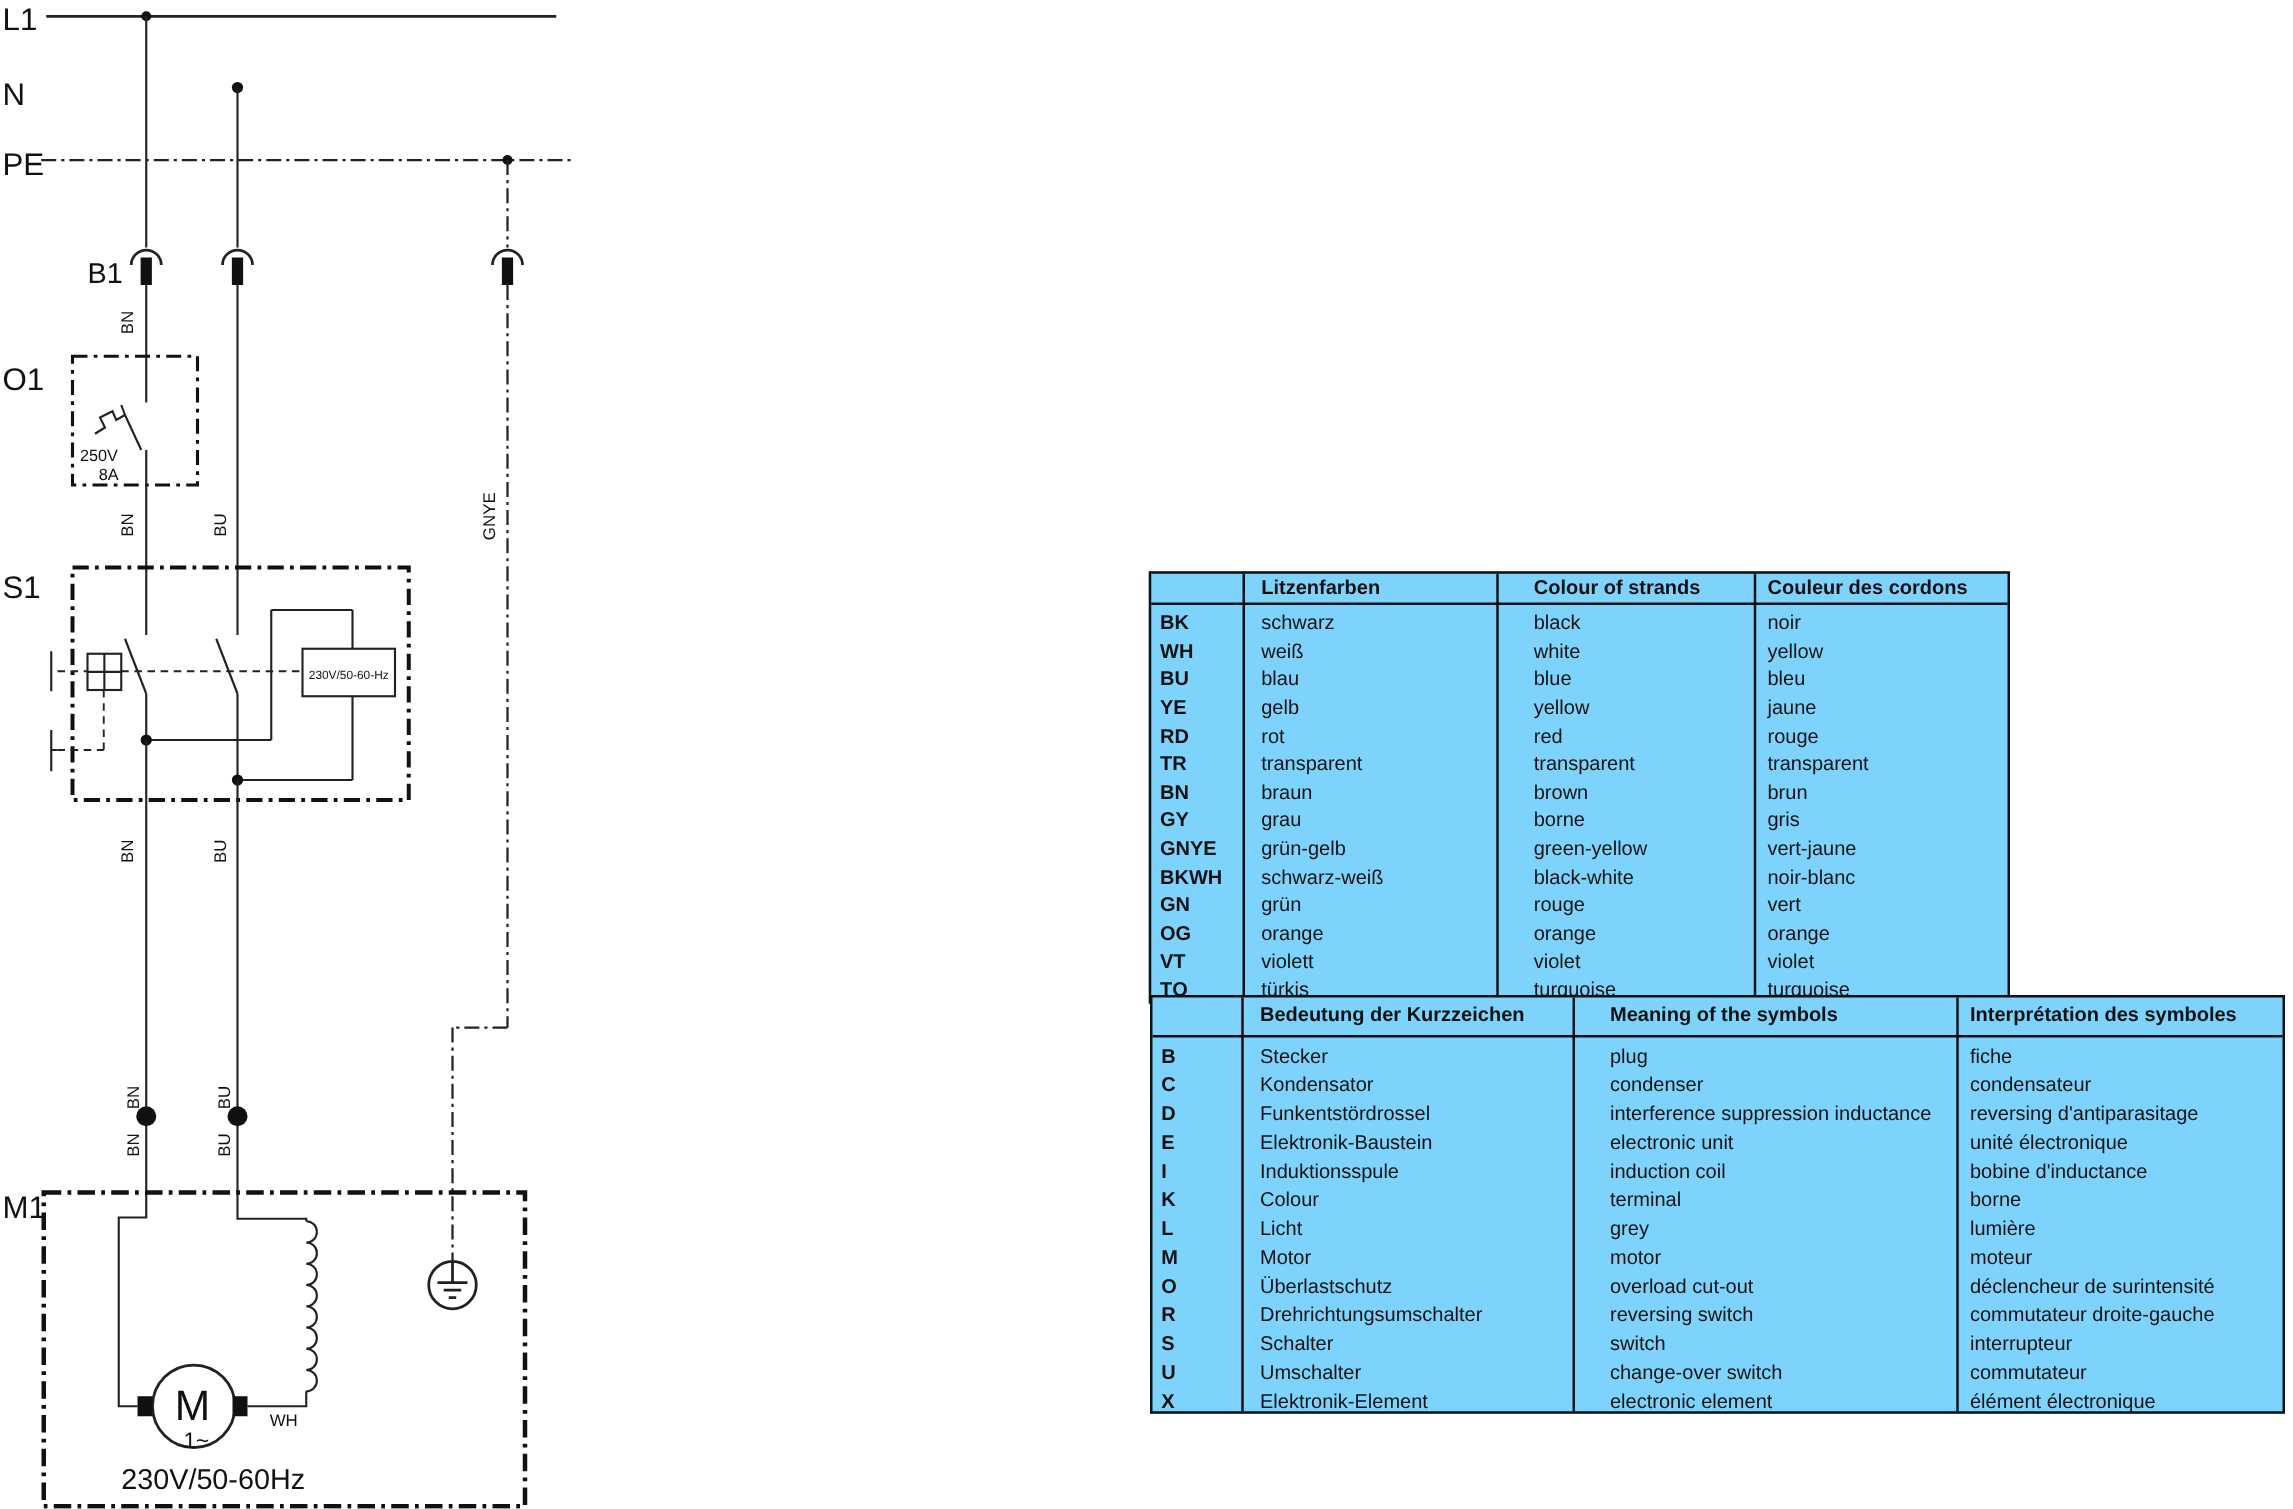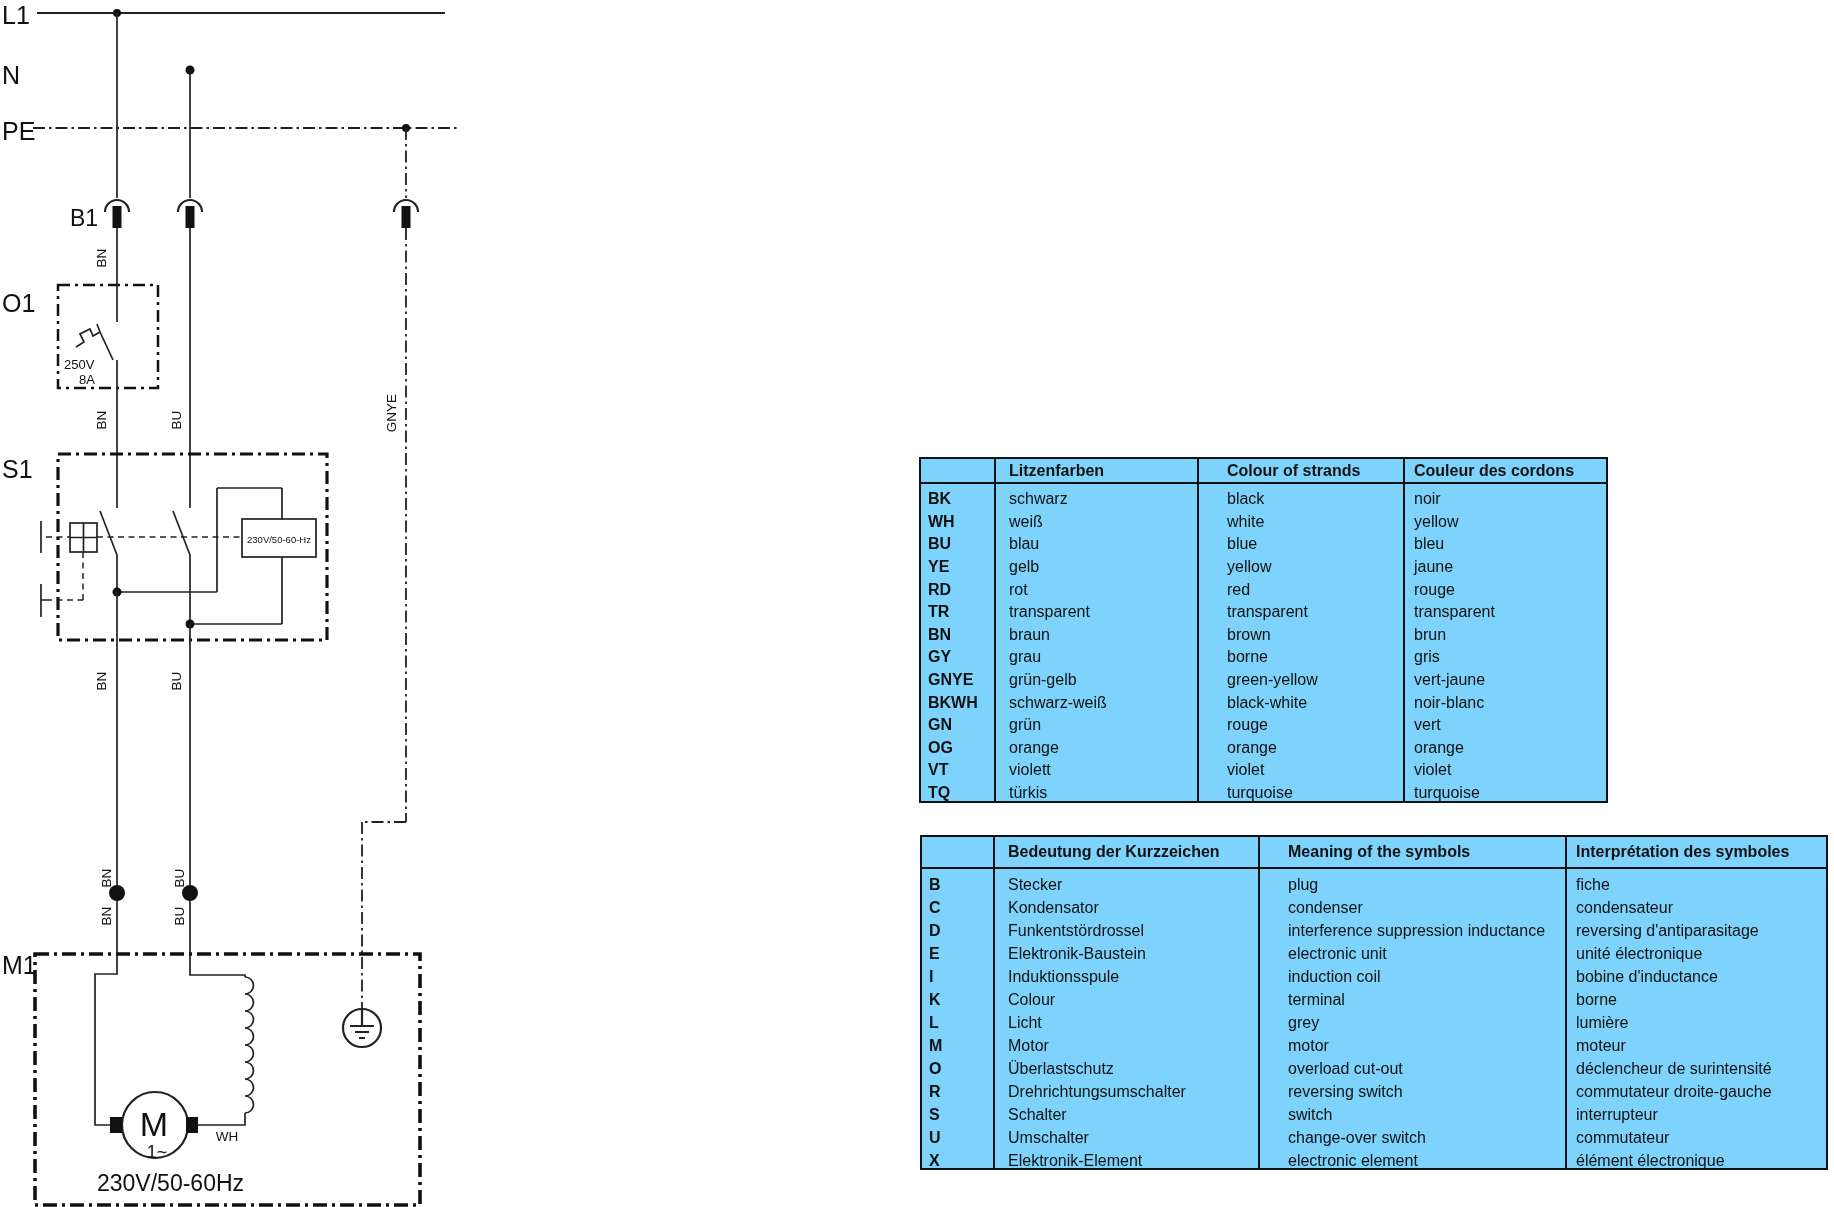--- a/index.html
+++ b/index.html
@@ -226,21 +226,21 @@
       <div class="cell c2">violet</div>
       <div class="cell c3">violet</div>
 
       <div class="cell c0">TQ</div>
       <div class="cell c1">türkis</div>
       <div class="cell c2">turquoise</div>
       <div class="cell c3">turquoise</div>
     </div>
 </div>
 
-<div class="tbl" style="left:920px;top:835px;width:908px;height:335px">
+<div class="tbl" style="left:920px;top:796px;width:908px;height:335px">
   <div class="vline" style="left:71px"></div>
   <div class="vline" style="left:336px"></div>
   <div class="vline" style="left:643px"></div>
   <div class="thead cols2" style="height:32px">
     <div class="hcell c0"></div>
     <div class="hcell c1">Bedeutung der Kurzzeichen</div>
     <div class="hcell c2">Meaning of the symbols</div>
     <div class="hcell c3">Interprétation des symboles</div>
   </div>
   <div class="tbody cols2" style="grid-auto-rows:23px">

